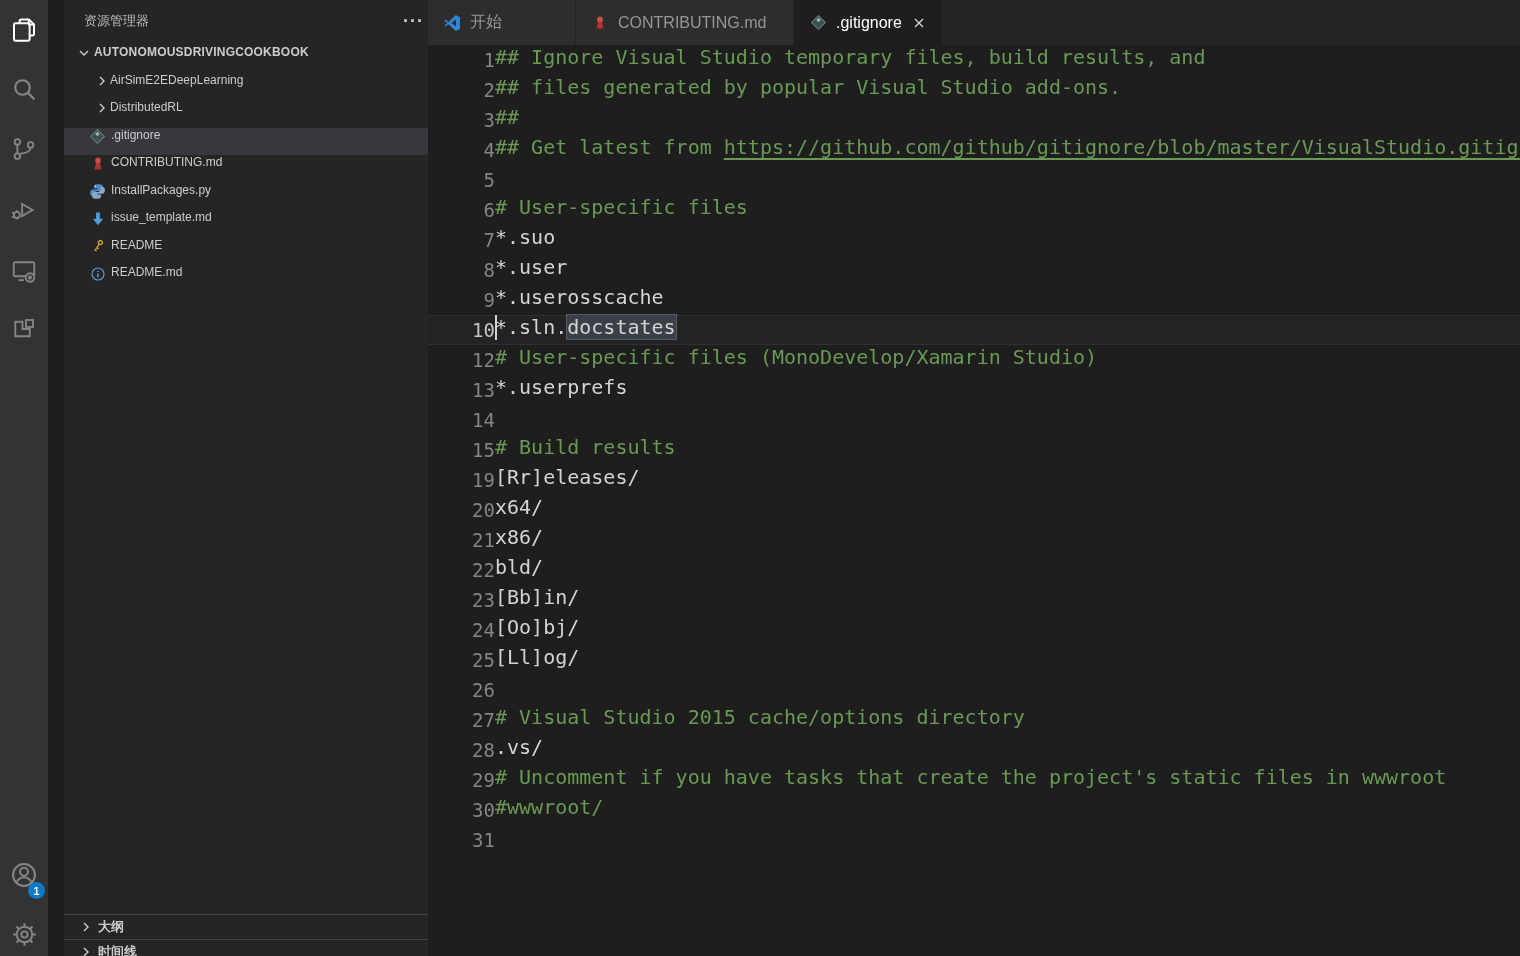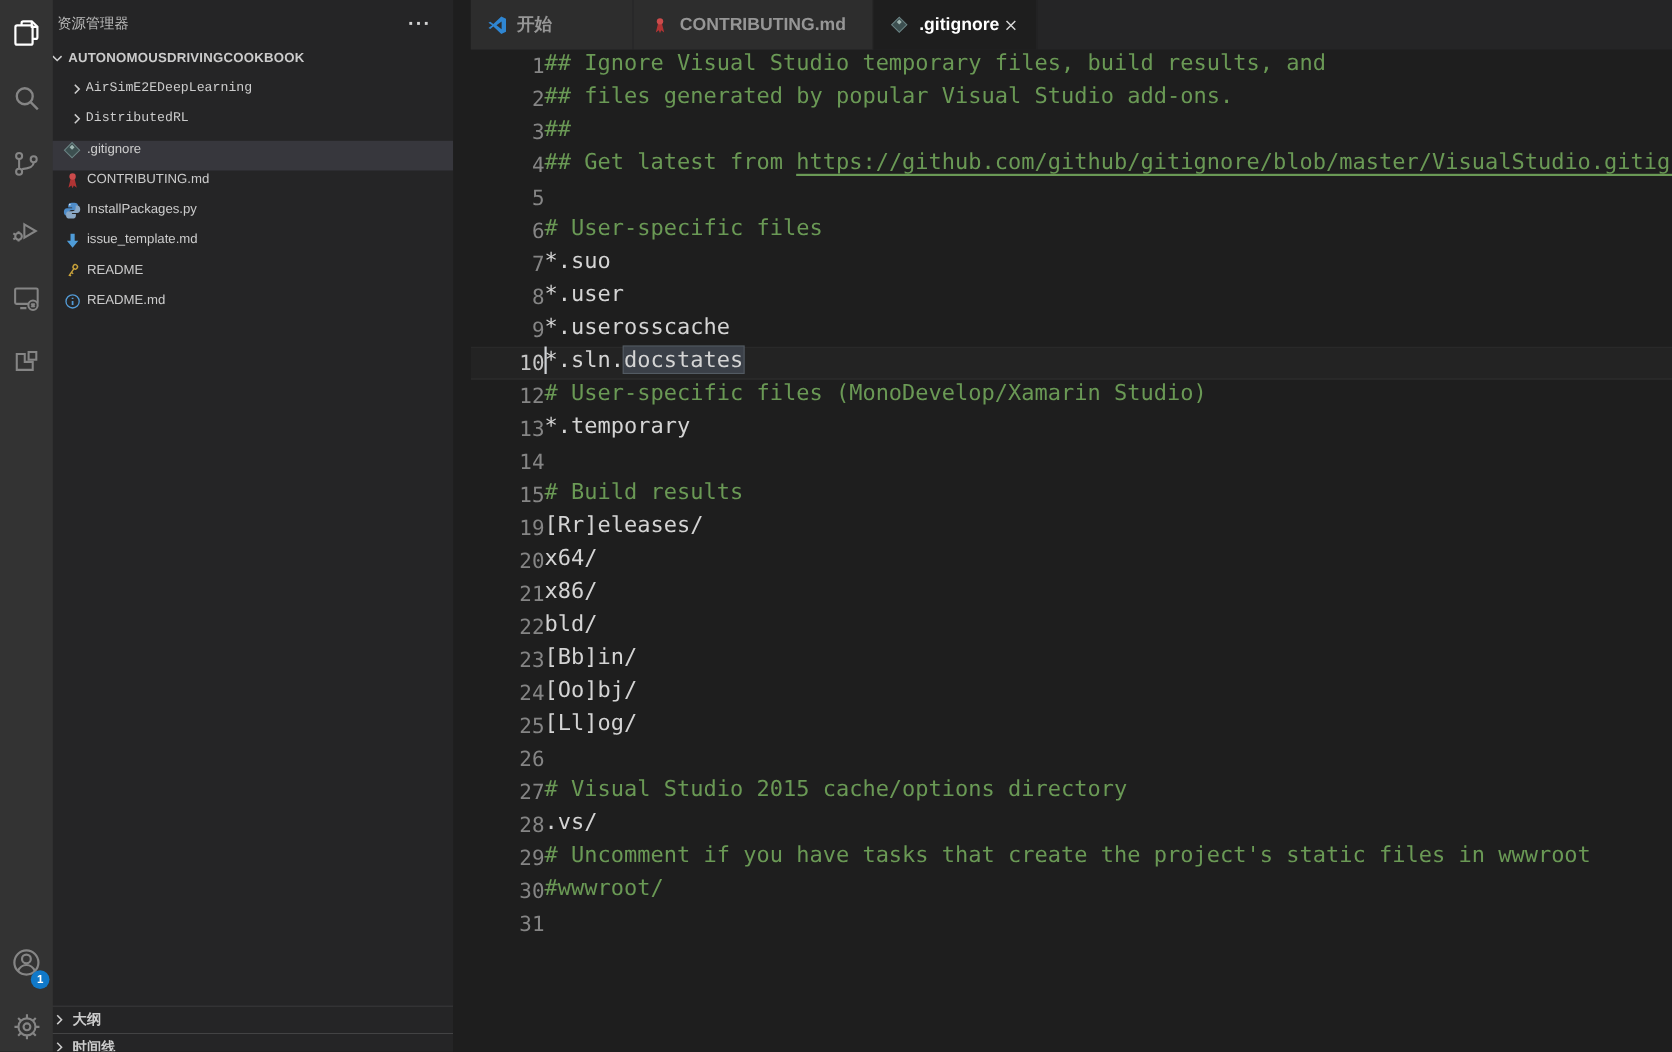--- a/index.html
+++ b/index.html
@@ -16,47 +16,47 @@
 
   
   .activity-bar{position:absolute;left:0;top:0;width:48px;height:956px;background:var(--bg_activity);z-index:5;}
   .ab-item{position:absolute;left:4px;width:40px;height:40px;display:flex;align-items:center;justify-content:center;
            color:var(--fg_icon);cursor:pointer;}
   .ab-item.active{color:#ffffff;}
   .ab-item .badge{position:absolute;right:-1px;bottom:-2px;width:17px;height:17px;border-radius:50%;
            background:var(--badge);color:#fff;font-size:10.5px;font-weight:700;display:flex;align-items:center;justify-content:center;}
 
   
-  .sidebar{position:absolute;left:32px;top:0;width:380px;height:956px;background:var(--bg_sidebar);color:var(--fg_sidebar);overflow:hidden;}
+  .sidebar{position:absolute;left:64px;top:0;width:380px;height:956px;background:var(--bg_sidebar);color:var(--fg_sidebar);overflow:hidden;}
   .sb-header{height:42px;display:flex;align-items:center;padding:0 16px 0 20px;font-size:13px;color:#bbbbbb;}
   .sb-more{margin-left:auto;color:#d4d4d4;cursor:pointer;font-size:18px;font-weight:700;letter-spacing:1px;line-height:10px;padding:2px 4px;}
   .tree{position:absolute;top:45px;left:0;right:0;}
   .row{height:27.5px;display:flex;font-size:12px;cursor:pointer;white-space:nowrap;}
   .row.selected{background:var(--bg_selected_row);}
   .row .twisty{width:16px;height:16px;display:flex;align-items:center;justify-content:center;flex:0 0 16px;}
   .row .ficon{width:17px;height:17px;display:flex;align-items:center;justify-content:center;flex:0 0 17px;margin-right:5px;}
   .row .lbl{overflow:hidden;text-overflow:ellipsis;}
   .row.kind-root{padding-left:12px;font-weight:700;}
   .row.kind-root .lbl{margin-left:2px;letter-spacing:.2px;}
   .row.kind-folder{padding-left:30px;}
-  .row.kind-folder .lbl{margin-left:0;font-family:Liberation Mono, monospace;}
+  .row.kind-folder .lbl{margin-left:0;}
   .row.kind-file{padding-left:25px;}
   .bottom-panels{position:absolute;bottom:0;left:0;right:0;height:42px;overflow:hidden;background:var(--bg_sidebar);}
   .panel-row{height:25px;border-top:1px solid rgba(204,204,204,.18);display:flex;align-items:center;
              padding-left:14px;font-size:13px;font-weight:700;color:#cccccc;cursor:pointer;}
   .panel-row .twisty{width:16px;height:16px;display:flex;align-items:center;justify-content:center;margin-right:4px;}
 
   
   .editor{position:absolute;left:428px;top:0;right:0;height:956px;background:var(--bg_editor);}
   .tab-bar{height:45px;background:var(--bg_sidebar);display:flex;align-items:stretch;}
   .tab{display:flex;align-items:center;padding:0 12px 0 14px;background:var(--bg_tab_inactive);color:var(--fg_tab_inactive);
        font-size:16px;border-right:1px solid #252526;cursor:pointer;white-space:nowrap;}
   .tab.active{background:var(--bg_editor);color:#ffffff;}
   .tab .ticon{width:20px;height:20px;display:flex;align-items:center;justify-content:center;}
-  .tab .label{margin-left:8px;font-weight:bold;}
+  .tab .label{margin-left:8px;}
   .tab .close{margin-left:auto;display:flex;align-items:center;justify-content:center;width:22px;height:22px;border-radius:4px;cursor:pointer;}
 
   
   .code{position:absolute;top:45px;left:0;right:0;bottom:0;overflow:hidden;
         font-family:"DejaVu Sans Mono","Liberation Mono",monospace;font-size:20px;}
   .code-line{height:30px;display:flex;align-items:center;white-space:pre;position:relative;}
   .code-line.current{background:rgba(255,255,255,.025);
         box-shadow:inset 0 1px 0 var(--current_line_border), inset 0 -1px 0 var(--current_line_border);}
   .ln{width:67px;flex:0 0 67px;text-align:right;color:var(--fg_linenum);font-size:19px;}
   .code-line.current .ln{color:var(--fg_linenum_active);}
@@ -282,21 +282,21 @@
       <div class="code-line"><span class="ln">2</span><span class="code-text"><span class="t-comment">## files generated by popular Visual Studio add-ons.</span></span></div>
       <div class="code-line"><span class="ln">3</span><span class="code-text"><span class="t-comment">##</span></span></div>
       <div class="code-line"><span class="ln">4</span><span class="code-text"><span class="t-comment">## Get latest from </span><span class="t-link">https://github.com/github/gitignore/blob/master/VisualStudio.gitignore</span></span></div>
       <div class="code-line"><span class="ln">5</span><span class="code-text"></span></div>
       <div class="code-line"><span class="ln">6</span><span class="code-text"><span class="t-comment"># User-specific files</span></span></div>
       <div class="code-line"><span class="ln">7</span><span class="code-text"><span class="t-text">*.suo</span></span></div>
       <div class="code-line"><span class="ln">8</span><span class="code-text"><span class="t-text">*.user</span></span></div>
       <div class="code-line"><span class="ln">9</span><span class="code-text"><span class="t-text">*.userosscache</span></span></div>
       <div class="code-line current"><span class="ln">10</span><span class="code-text"><span class="cursor"></span><span class="t-text">*.sln.</span><span class="t-text t-hl">docstates</span></span></div>
       <div class="code-line"><span class="ln">12</span><span class="code-text"><span class="t-comment"># User-specific files (MonoDevelop/Xamarin Studio)</span></span></div>
-      <div class="code-line"><span class="ln">13</span><span class="code-text"><span class="t-text">*.temporary</span></span></div>
+      <div class="code-line"><span class="ln">13</span><span class="code-text"><span class="t-text">*.userprefs</span></span></div>
       <div class="code-line"><span class="ln">14</span><span class="code-text"></span></div>
       <div class="code-line"><span class="ln">15</span><span class="code-text"><span class="t-comment"># Build results</span></span></div>
       <div class="code-line"><span class="ln">19</span><span class="code-text"><span class="t-text">[Rr]eleases/</span></span></div>
       <div class="code-line"><span class="ln">20</span><span class="code-text"><span class="t-text">x64/</span></span></div>
       <div class="code-line"><span class="ln">21</span><span class="code-text"><span class="t-text">x86/</span></span></div>
       <div class="code-line"><span class="ln">22</span><span class="code-text"><span class="t-text">bld/</span></span></div>
       <div class="code-line"><span class="ln">23</span><span class="code-text"><span class="t-text">[Bb]in/</span></span></div>
       <div class="code-line"><span class="ln">24</span><span class="code-text"><span class="t-text">[Oo]bj/</span></span></div>
       <div class="code-line"><span class="ln">25</span><span class="code-text"><span class="t-text">[Ll]og/</span></span></div>
       <div class="code-line"><span class="ln">26</span><span class="code-text"></span></div>

